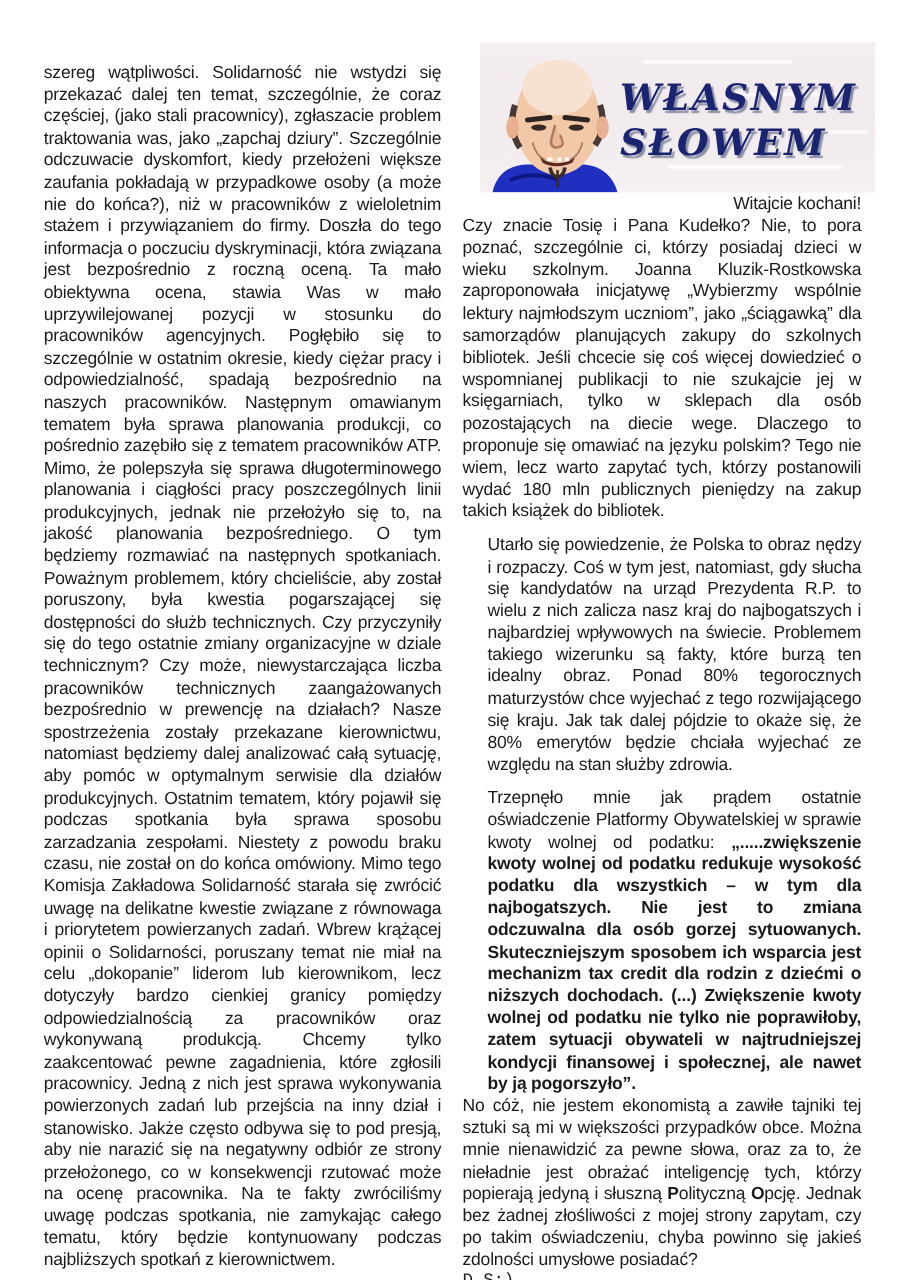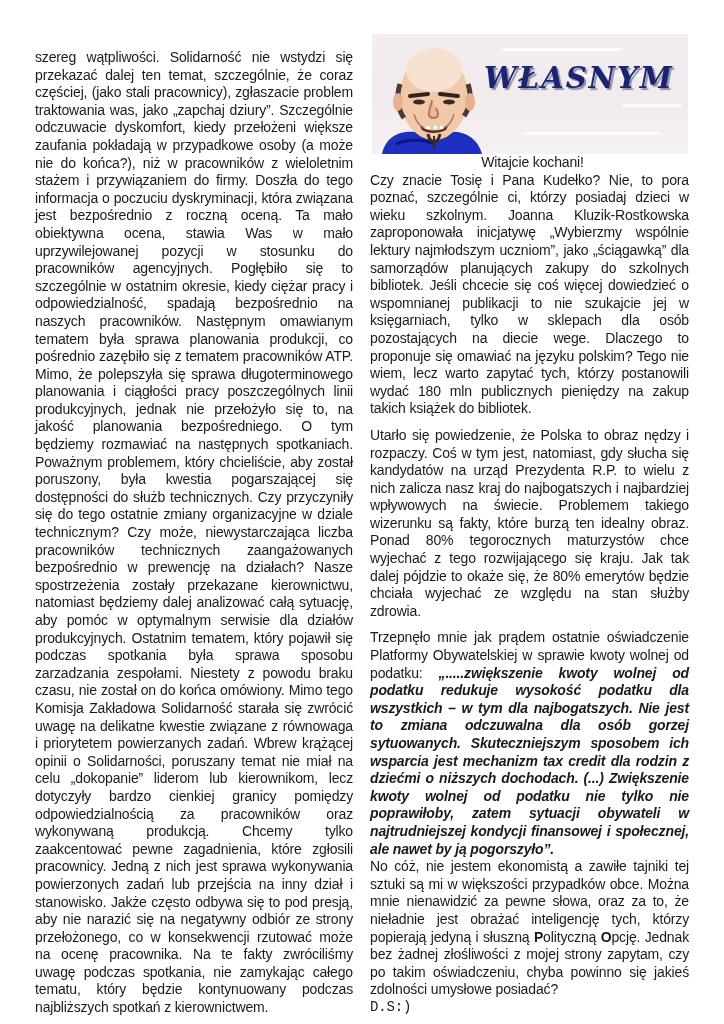--- a/index.html
+++ b/index.html
@@ -3,32 +3,32 @@
 <meta charset="utf-8">
 <style>
   html, body { margin: 0; padding: 0; background: #ffffff; }
   body { width: 724px; height: 1024px; position: relative; overflow: hidden;
          font-family: "Liberation Sans", sans-serif; color: #1a1a1a; }
   .col { position: absolute; top: 49px; font-size: 14px; line-height: 17.6px;
          text-align: justify; letter-spacing: -0.15px; word-spacing: 0px; }
   .col-left { left: 35px; width: 318px; }
   .col-right { left: 370px; width: 319px; top: 34px; }
   .col p { margin: 0; }
-  .col p.gap { margin-top: 9px; }
-  .quote { font-weight: bold; font-style: italic; }
+  .col p.gap { margin-top: 9px; margin-left: 20px; }
+  .quote { font-weight: bold; }
   .hl { font-weight: bold; }
-  .header-img { position: relative; width: 316px; height: 120px; margin-left: 2px;
+  .header-img { position: relative; width: 316px; height: 120px; margin-left: 14px;
                 background: linear-gradient(180deg, #f4eef0 0%, #f1ebee 50%, #f5f0f2 100%);
                 overflow: hidden; }
   .header-img .streak { position: absolute; height: 3px; background: rgba(255,255,255,0.7); border-radius: 2px; }
   .caricature { position: absolute; left: 4px; top: 6px; width: 112px; height: 114px; }
   .title-wm { position: absolute; left: 112px; top: 26px; font-family: "DejaVu Serif", serif;
               font-style: italic; font-weight: bold; font-size: 29px; line-height: 36px;
               color: #1b2470; letter-spacing: 2px; text-shadow: 2px 2px 1px #8a8fa6; }
-  .greeting { margin-top: 2px; padding-left: 6px; text-align: center; }
+  .greeting { margin-top: 2px; padding-left: 6px; text-align: right; }
   .signoff { display: flex; justify-content: space-between; }
   .signoff span:last-child { padding-right: 18px; font-family: Liberation Mono, monospace; }
 </style>
 </head>
 <body>
 
 <div class="col col-left">
   <p>szereg wątpliwości. Solidarność nie wstydzi się przekazać dalej ten temat, szczególnie, że coraz częściej, (jako stali pracownicy), zgłaszacie problem traktowania was, jako „zapchaj dziury”. Szczególnie odczuwacie dyskomfort, kiedy przełożeni większe zaufania pokładają w przypadkowe osoby (a może nie do końca?), niż w pracowników z wieloletnim stażem i przywiązaniem do firmy. Doszła do tego informacja o poczuciu dyskryminacji, która związana jest bezpośrednio z roczną oceną. Ta mało obiektywna ocena, stawia Was w mało uprzywilejowanej pozycji w stosunku do pracowników agencyjnych. Pogłębiło się to szczególnie w ostatnim okresie, kiedy ciężar pracy i odpowiedzialność, spadają bezpośrednio na naszych pracowników. Następnym omawianym tematem była sprawa planowania produkcji, co pośrednio zazębiło się z tematem pracowników ATP. Mimo, że polepszyła się sprawa długoterminowego planowania i ciągłości pracy poszczególnych linii produkcyjnych, jednak nie przełożyło się to, na jakość planowania bezpośredniego. O tym będziemy rozmawiać na następnych spotkaniach. Poważnym problemem, który chcieliście, aby został poruszony, była kwestia pogarszającej się dostępności do służb technicznych.  Czy przyczyniły się do tego ostatnie zmiany organizacyjne w dziale technicznym? Czy może, niewystarczająca liczba pracowników technicznych zaangażowanych bezpośrednio w prewencję na działach?  Nasze spostrzeżenia zostały przekazane kierownictwu, natomiast będziemy dalej analizować całą sytuację, aby pomóc w optymalnym serwisie dla działów produkcyjnych. Ostatnim tematem, który pojawił się podczas spotkania była sprawa sposobu zarzadzania zespołami. Niestety z powodu braku czasu, nie został on do końca omówiony. Mimo tego Komisja Zakładowa Solidarność starała się zwrócić uwagę na delikatne kwestie związane z równowaga i priorytetem powierzanych zadań. Wbrew krążącej opinii o Solidarności, poruszany temat nie miał na celu „dokopanie” liderom lub kierownikom, lecz dotyczyły bardzo cienkiej granicy pomiędzy odpowiedzialnością za pracowników oraz wykonywaną produkcją. Chcemy tylko zaakcentować pewne zagadnienia, które zgłosili pracownicy. Jedną z nich jest sprawa wykonywania powierzonych zadań lub przejścia na inny dział i stanowisko. Jakże często odbywa się to pod presją, aby nie narazić się na negatywny odbiór ze strony przełożonego, co w konsekwencji rzutować może na ocenę pracownika.  Na te fakty zwróciliśmy uwagę podczas spotkania, nie zamykając całego tematu, który będzie kontynuowany podczas najbliższych spotkań z kierownictwem.</p>
 </div>
 
@@ -66,20 +66,21 @@
       <path d="M44 86 C52 92 64 92 72 86 L70 90 C62 94 52 94 46 90 Z" fill="#5a2a22"></path>
       <rect x="50" y="86" width="4" height="3" fill="#fff"></rect>
       <rect x="58" y="86" width="3" height="3" fill="#fff"></rect>
       <rect x="64" y="86" width="3" height="3" fill="#fff"></rect>
 
       <path d="M52 94 C54 104 62 104 64 94" stroke="#3a2a26" stroke-width="3" fill="none"></path>
       <line x1="58" y1="96" x2="58" y2="110" stroke="#3a2a26" stroke-width="2"></line>
     </svg>
     <div class="title-wm">
       <div>WŁASNYM</div>
+      <div>SŁOWEM</div>
     </div>
   </div>
 
   <p class="greeting">Witajcie kochani!</p>
   <p>Czy znacie Tosię i Pana Kudełko? Nie, to pora poznać, szczególnie ci, którzy posiadaj dzieci w wieku szkolnym.  Joanna Kluzik-Rostkowska zaproponowała inicjatywę „Wybierzmy wspólnie lektury najmłodszym uczniom”, jako „ściągawką” dla samorządów planujących zakupy do szkolnych bibliotek. Jeśli chcecie się coś więcej dowiedzieć o wspomnianej publikacji to nie szukajcie jej w księgarniach, tylko w sklepach dla osób pozostających na diecie wege. Dlaczego to proponuje się omawiać na języku polskim? Tego nie wiem, lecz warto zapytać tych, którzy postanowili wydać 180 mln publicznych pieniędzy na zakup takich książek do bibliotek.</p>
   <p class="gap">Utarło się powiedzenie, że Polska to obraz nędzy i rozpaczy. Coś w tym jest, natomiast, gdy słucha się kandydatów na urząd Prezydenta R.P. to wielu z nich zalicza nasz kraj do najbogatszych i najbardziej wpływowych na świecie. Problemem takiego wizerunku są fakty, które burzą ten idealny obraz. Ponad 80% tegorocznych maturzystów chce wyjechać z tego rozwijającego się kraju. Jak tak dalej pójdzie to okaże się, że 80% emerytów będzie chciała wyjechać ze względu na stan służby zdrowia.</p>
   <p class="gap"><span>Trzepnęło mnie jak prądem ostatnie oświadczenie Platformy Obywatelskiej w sprawie kwoty wolnej od podatku: </span><span class="quote">„.....zwiększenie kwoty wolnej od podatku redukuje wysokość podatku dla wszystkich – w tym dla najbogatszych. Nie jest to zmiana odczuwalna dla osób gorzej sytuowanych. Skuteczniejszym sposobem ich wsparcia jest mechanizm tax credit dla rodzin z dziećmi o niższych dochodach. (...) Zwiększenie kwoty wolnej od podatku nie tylko nie poprawiłoby, zatem sytuacji obywateli w najtrudniejszej kondycji finansowej i społecznej, ale nawet by ją pogorszyło”.</span></p>
   <p><span>No cóż, nie jestem ekonomistą a zawiłe tajniki tej sztuki są mi w większości przypadków obce. Można mnie nienawidzić za pewne słowa, oraz za to, że nieładnie jest obrażać inteligencję tych, którzy popierają jedyną i słuszną </span><span class="hl">P</span><span>olityczną </span><span class="hl">O</span><span>pcję. Jednak bez żadnej złośliwości z mojej strony zapytam, czy po takim oświadczeniu, chyba powinno się jakieś zdolności umysłowe posiadać?</span></p>
   <p class="signoff">
     <span>D.S:)</span>

